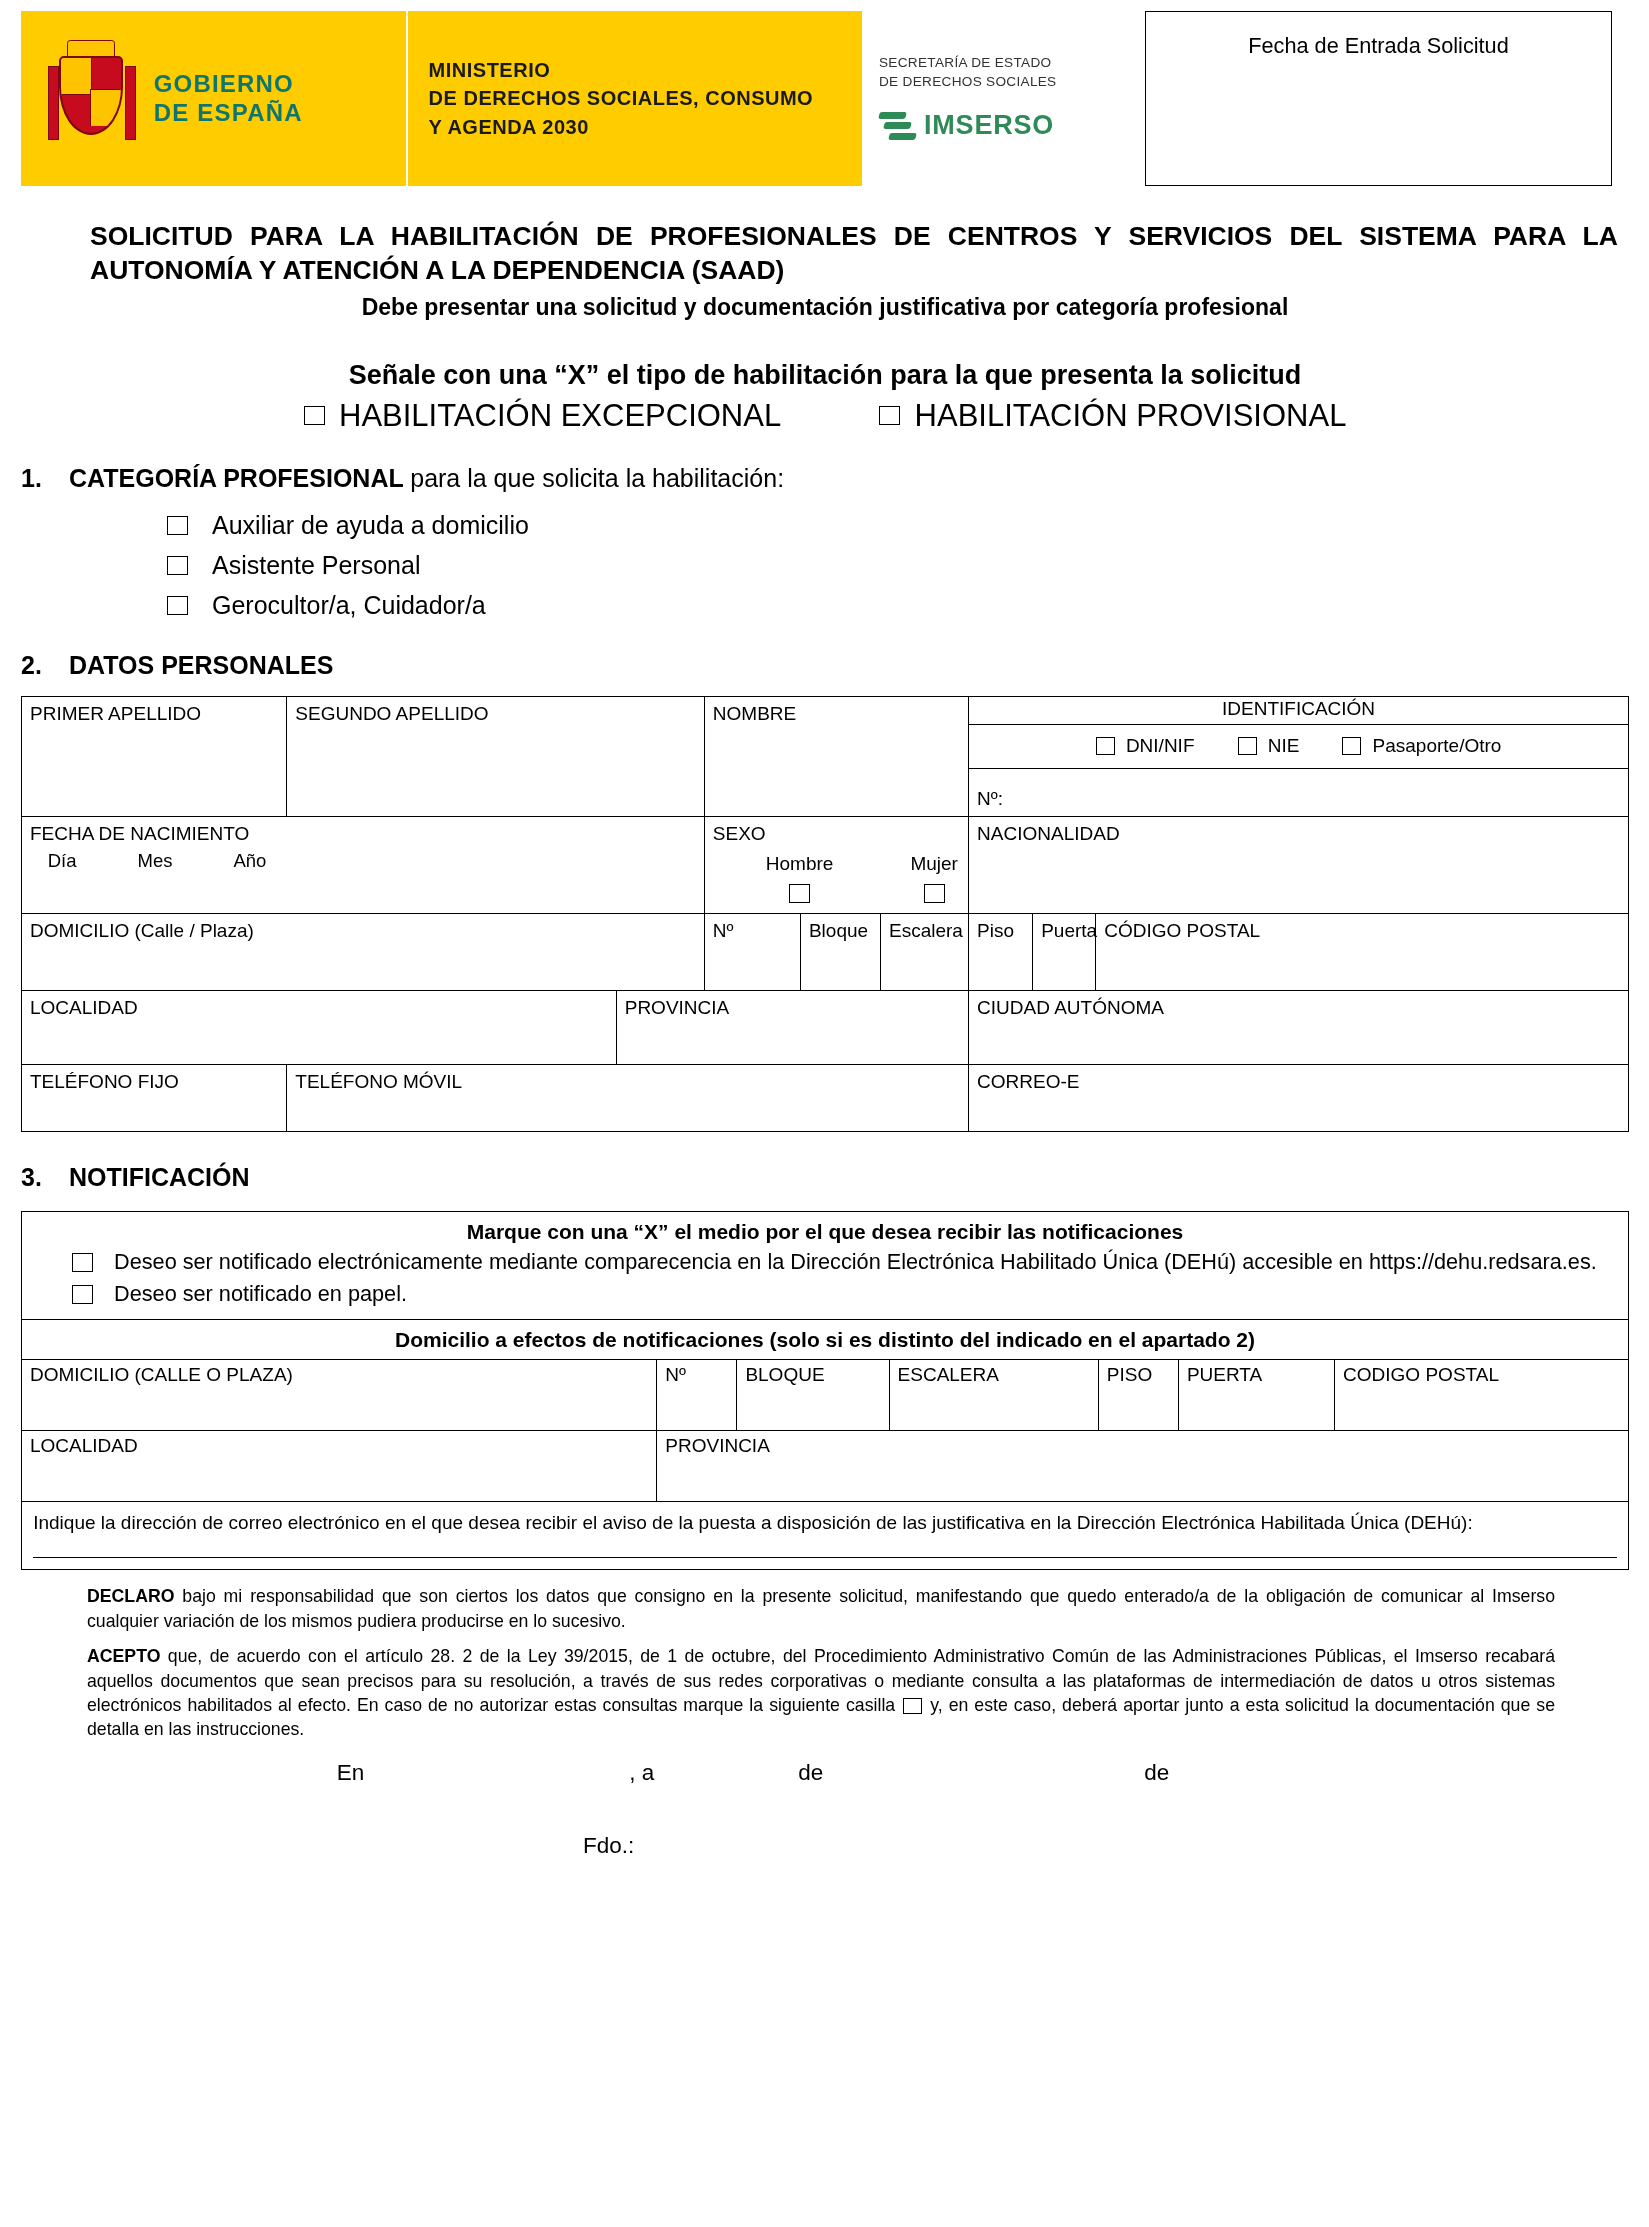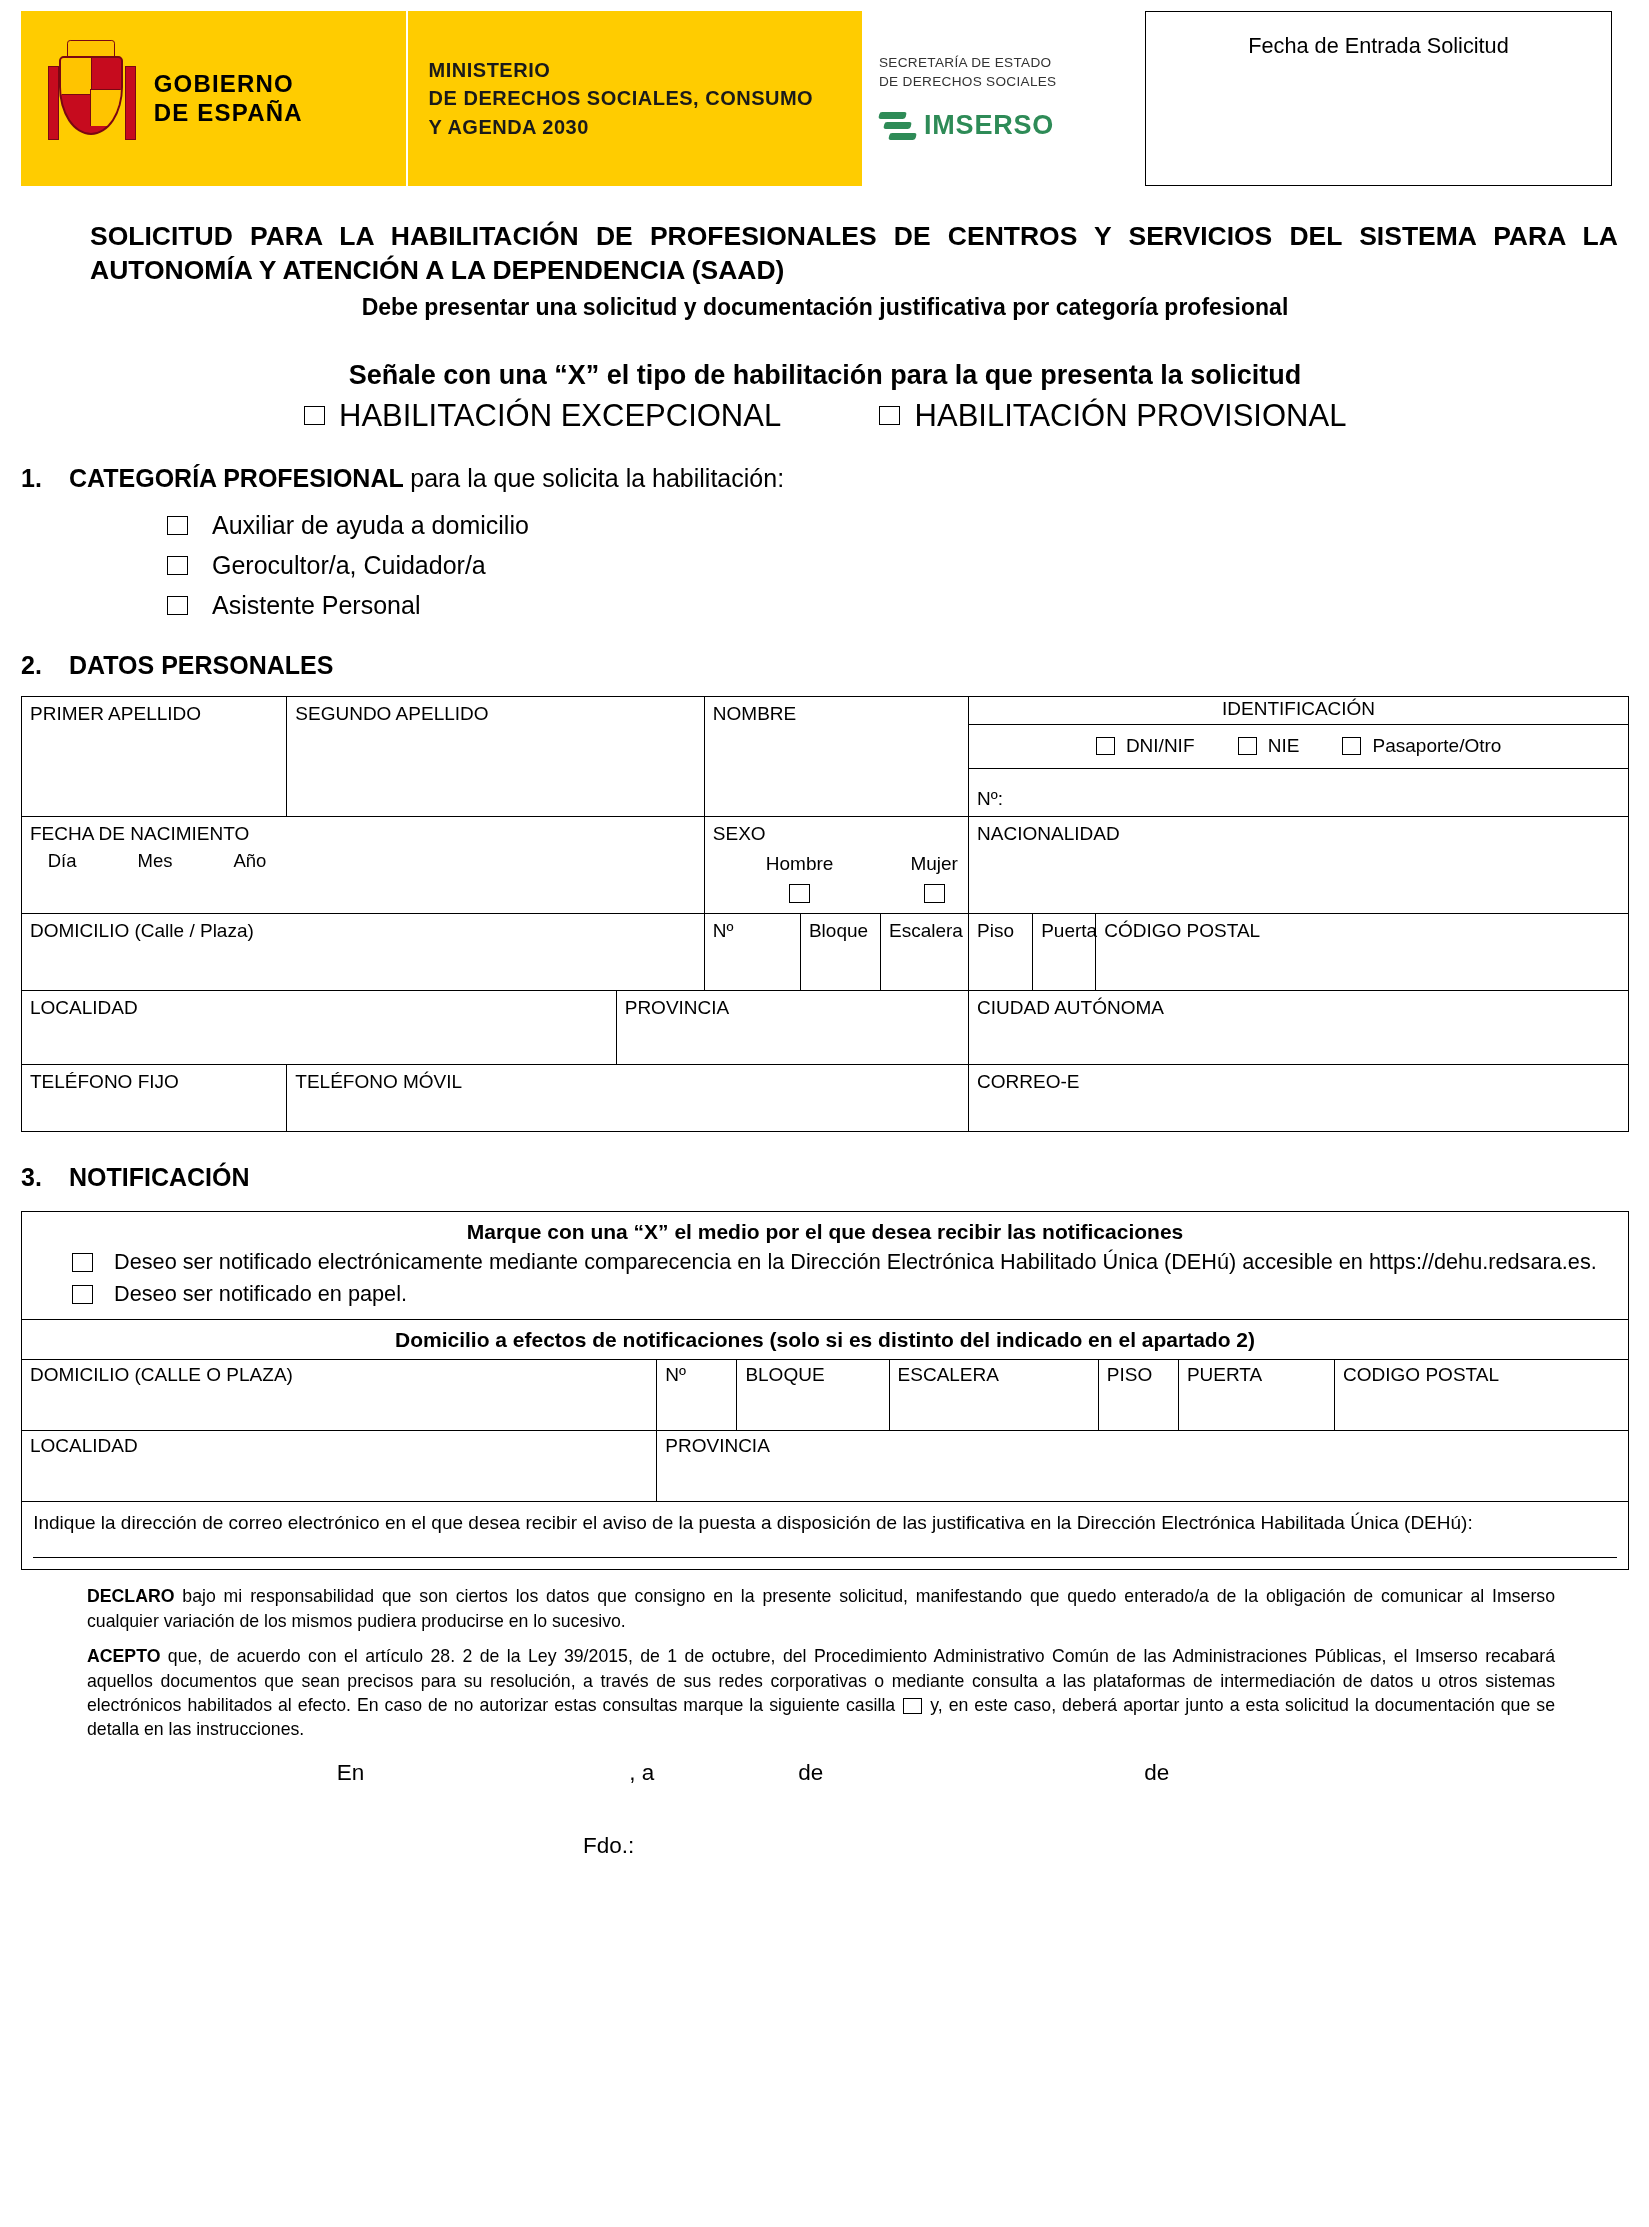--- a/index.html
+++ b/index.html
@@ -85,21 +85,21 @@
     background: #C60B1E;
     border: 1.6px solid #7a0712;
   }
   .coat .pillar-l { left: 0; }
   .coat .pillar-r { right: 0; }
   .gob-text {
     font-size: 24px;
     font-weight: bold;
     letter-spacing: 1.2px;
     line-height: 1.18;
-    color: #000000;
+    color: #0f766e;
     text-transform: uppercase;
   }
   .logo-sep {
     width: 1.6px;
     background: #ffffff;
   }
   .logo-ministry {
     background: #FFCC00;
     flex: 1;
     display: flex;
@@ -424,25 +424,25 @@
     </span>
   </div>
 
   <div class="cat-list">
     <div class="cat-item">
       <span class="cb"></span>
       <span>Auxiliar de ayuda a domicilio</span>
     </div>
     <div class="cat-item">
       <span class="cb"></span>
-      <span>Gerocultor/a, Cuidador/a</span>
+      <span>Asistente Personal</span>
     </div>
     <div class="cat-item">
       <span class="cb"></span>
-      <span>Asistente Personal</span>
+      <span>Gerocultor/a, Cuidador/a</span>
     </div>
   </div>
 
   <div class="section-head">
     <span class="num">2.</span>
     <span>DATOS PERSONALES</span>
   </div>
 
   <div class="tbl-wrap">
     <table class="form">

